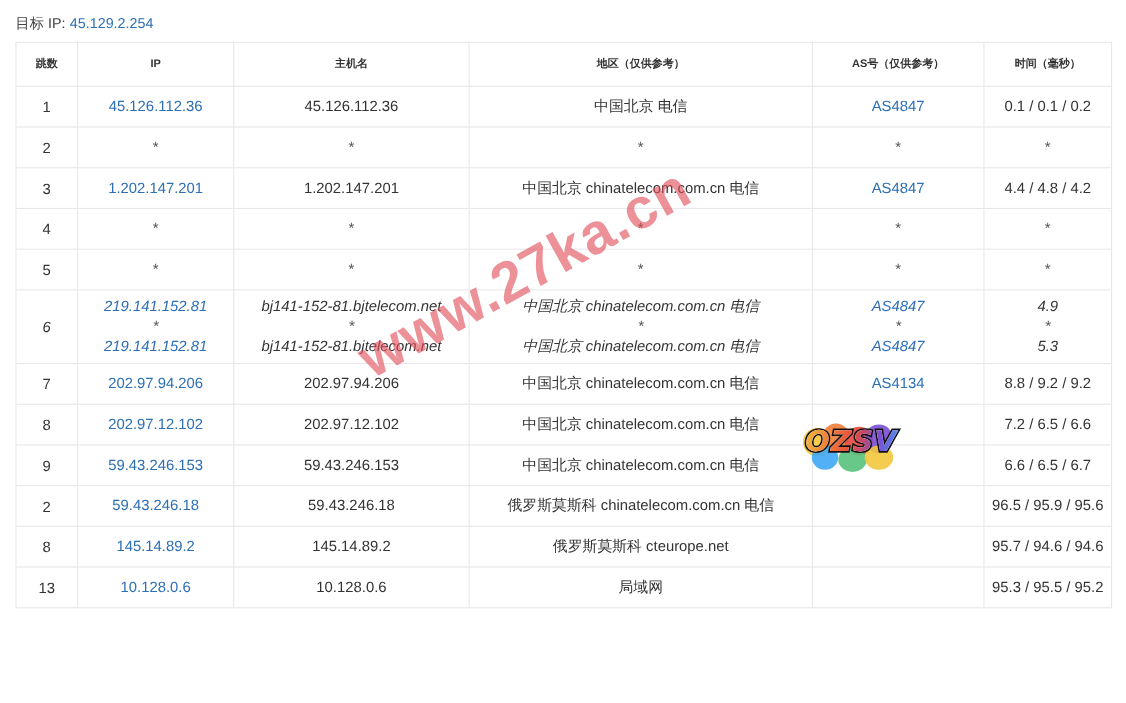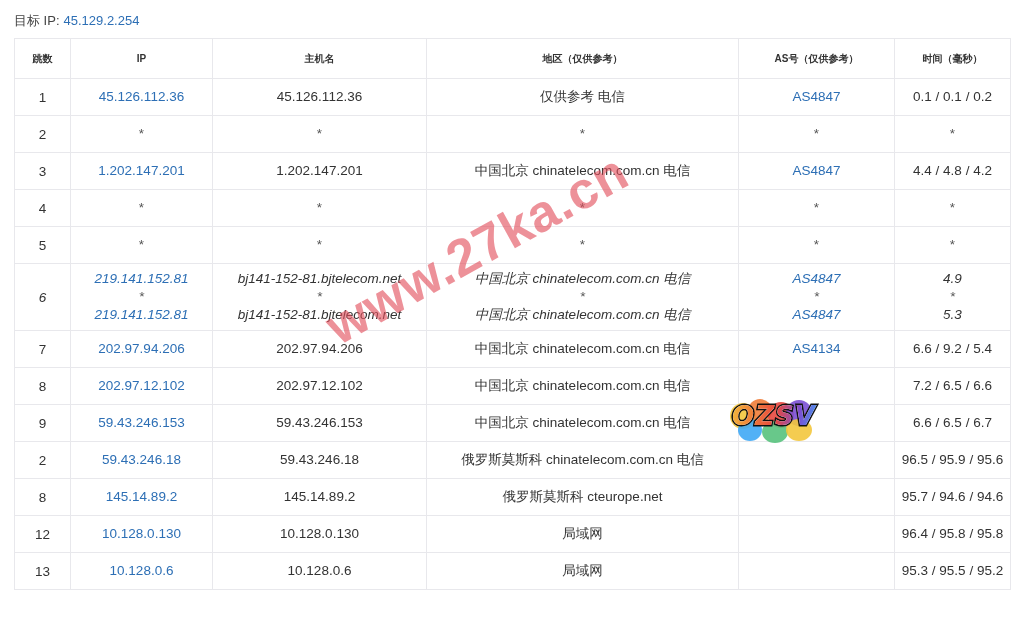--- a/index.html
+++ b/index.html
@@ -73,21 +73,21 @@
     font-weight: bold;
     color: rgba(226, 77, 90, 0.62);
     letter-spacing: 1px;
     white-space: nowrap;
     pointer-events: none;
     font-family: "Liberation Sans", sans-serif;
   }
   
   .sticker {
     position: absolute;
-    left: 728px; top: 399px;
+    left: 728px; top: 385px;
     width: 92px; height: 46px;
     pointer-events: none;
   }
   .sticker .txt {
     position: absolute;
     left: 0; top: 2px;
     width: 92px;
     text-align: center;
     font-size: 26px;
     font-weight: bold;
@@ -155,21 +155,21 @@
               <div class="lnk">45.126.112.36</div>
             </div>
           </td>
           <td>
             <div class="stack">
               <div>45.126.112.36</div>
             </div>
           </td>
           <td>
             <div class="stack">
-              <div>仅供参考 电信</div>
+              <div>中国北京 电信</div>
             </div>
           </td>
           <td>
             <div class="stack">
               <div class="lnk">AS4847</div>
             </div>
           </td>
           <td>
             <div class="stack">
               <div>0.1 / 0.1 / 0.2</div>
@@ -343,21 +343,21 @@
               <div>中国北京 chinatelecom.com.cn 电信</div>
             </div>
           </td>
           <td>
             <div class="stack">
               <div class="lnk">AS4134</div>
             </div>
           </td>
           <td>
             <div class="stack">
-              <div>6.6 / 9.2 / 5.4</div>
+              <div>8.8 / 9.2 / 9.2</div>
             </div>
           </td>
         </tr>
         <tr>
           <td>8</td>
           <td>
             <div class="stack">
               <div class="lnk">202.97.12.102</div>
             </div>
           </td>
@@ -456,48 +456,20 @@
             </div>
           </td>
           <td>
             <div class="stack">
               <div>&nbsp;</div>
             </div>
           </td>
           <td>
             <div class="stack">
               <div>95.7 / 94.6 / 94.6</div>
-            </div>
-          </td>
-        </tr>
-        <tr>
-          <td>12</td>
-          <td>
-            <div class="stack">
-              <div class="lnk">10.128.0.130</div>
-            </div>
-          </td>
-          <td>
-            <div class="stack">
-              <div>10.128.0.130</div>
-            </div>
-          </td>
-          <td>
-            <div class="stack">
-              <div>局域网</div>
-            </div>
-          </td>
-          <td>
-            <div class="stack">
-              <div>&nbsp;</div>
-            </div>
-          </td>
-          <td>
-            <div class="stack">
-              <div>96.4 / 95.8 / 95.8</div>
             </div>
           </td>
         </tr>
         <tr>
           <td>13</td>
           <td>
             <div class="stack">
               <div class="lnk">10.128.0.6</div>
             </div>
           </td>

